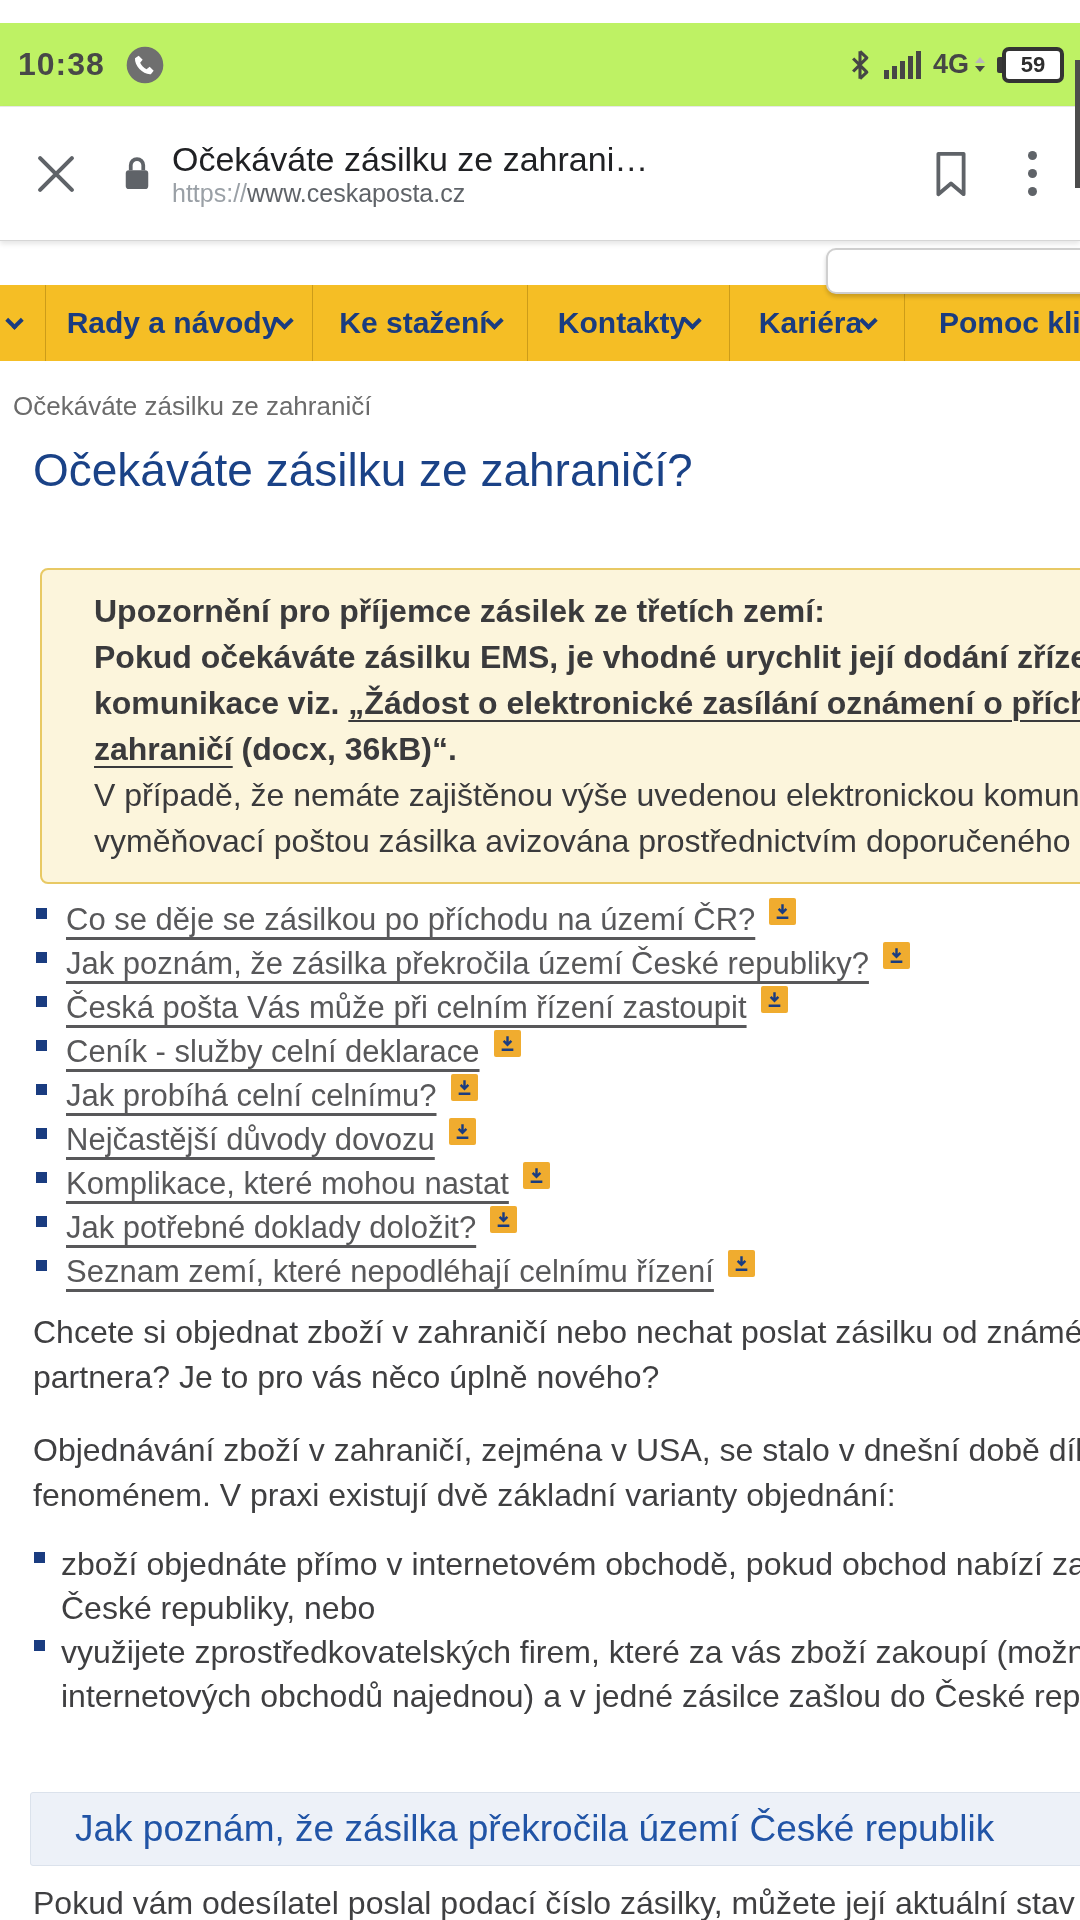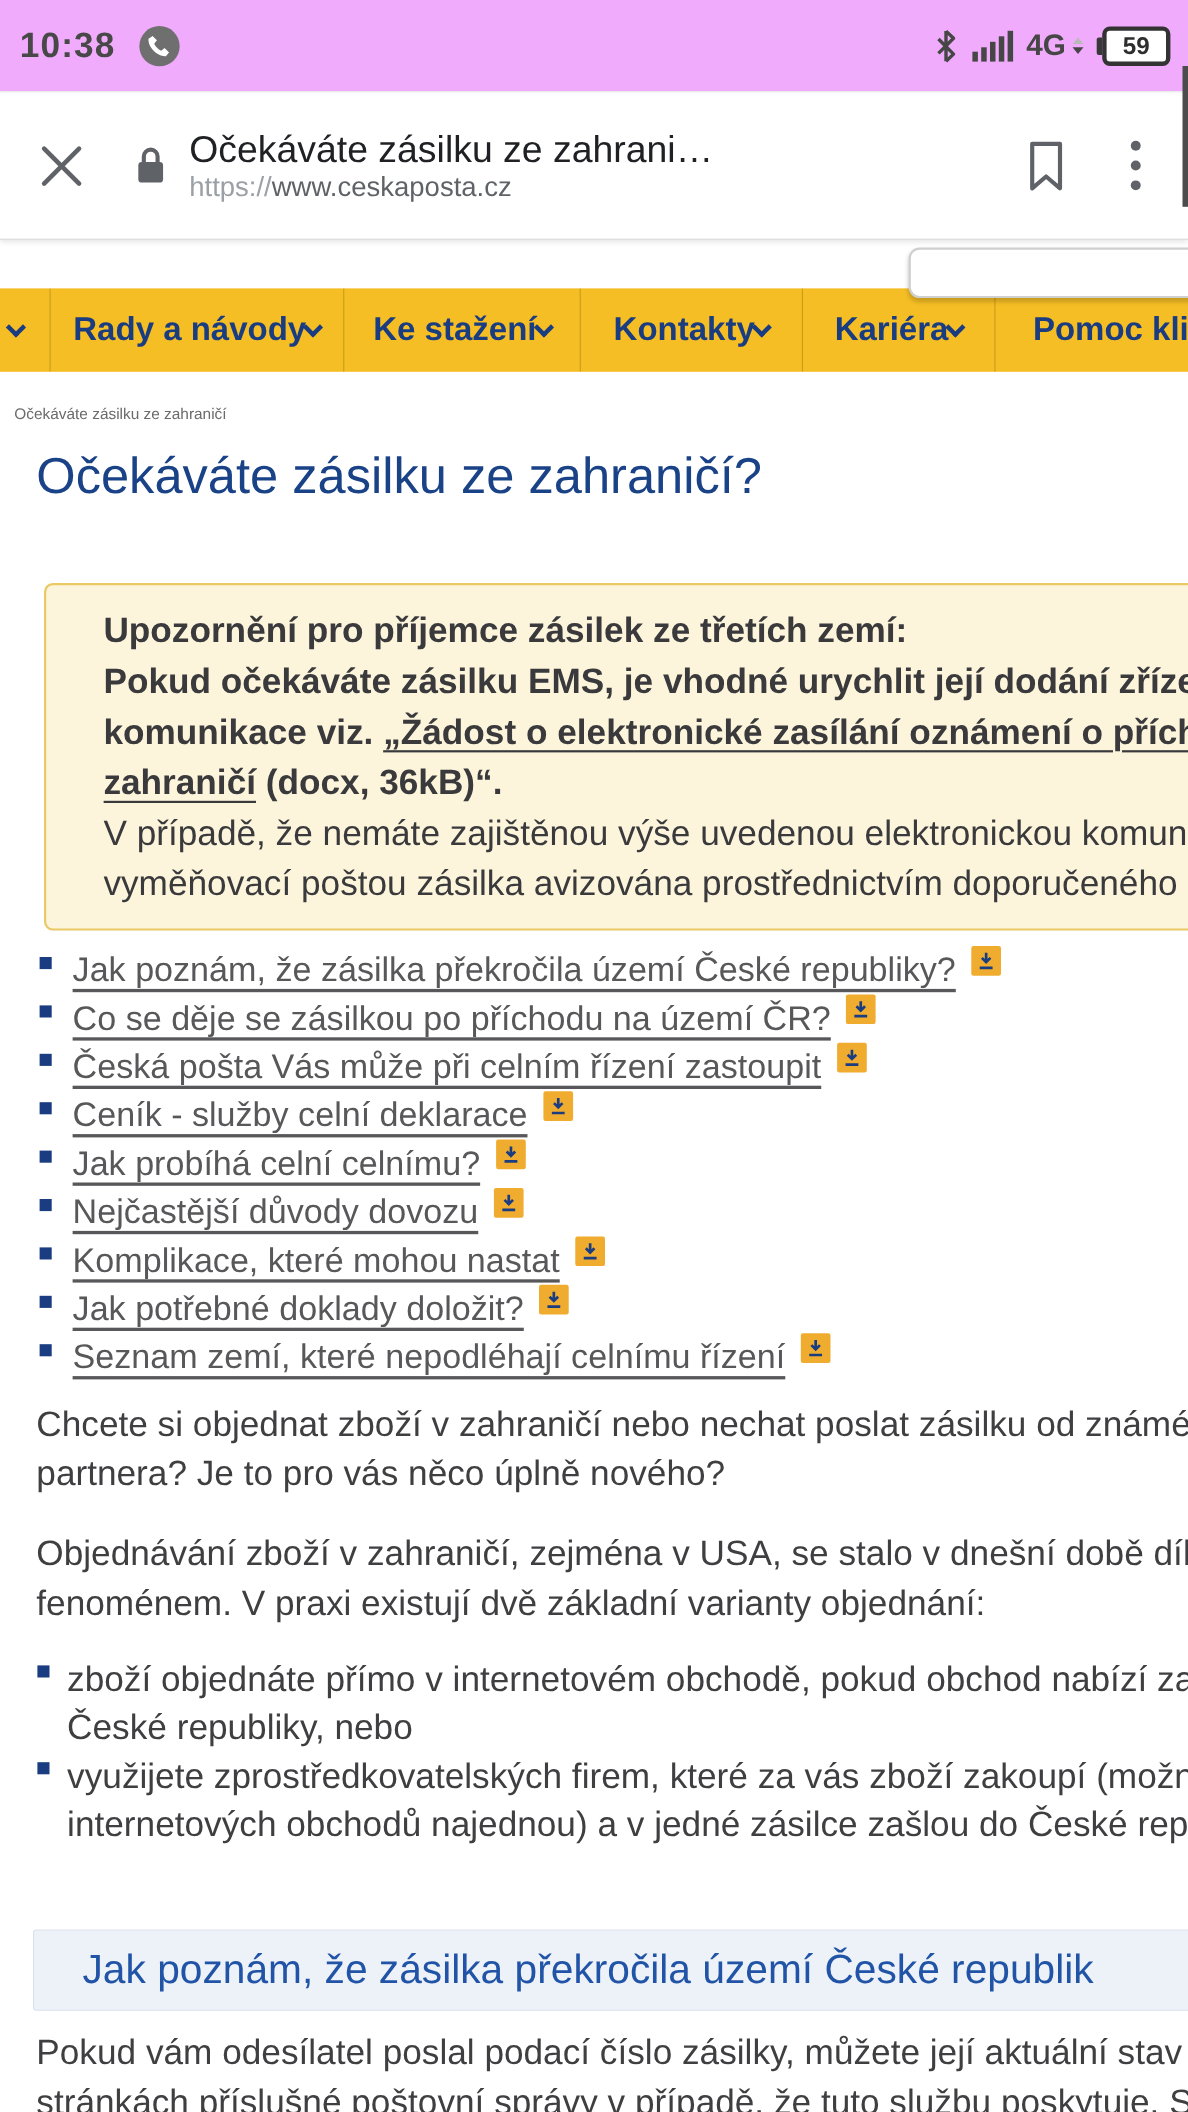--- a/index.html
+++ b/index.html
@@ -14,22 +14,22 @@
     --section-border:#DBE2EC;
     --section-text:#2154A6;
     --chrome-icon:#5F6368;
   }
   *{margin:0;padding:0;box-sizing:border-box;}
   html,body{width:1080px;height:1920px;overflow:hidden;background:#fff;
     font-family:"Liberation Sans","DejaVu Sans",sans-serif;}
   .page{position:relative;width:1080px;height:1920px;overflow:hidden;background:#fff;}
 
   
-  .status-bar{height:83px;background:#f0abfc;display:flex;align-items:center;
-    justify-content:space-between;padding:0 16px 0 18px;}
+  .status-bar{height:83px;background:#bef264;display:flex;align-items:center;
+    justify-content:space-between;padding:0 16px 0 18px;margin-top:23px;}
   .sb-left{display:flex;align-items:center;gap:20px;}
   .sb-time{font-size:32px;font-weight:bold;color:#484848;letter-spacing:1px;}
   .sb-right{display:flex;align-items:center;gap:12px;}
   .phone-badge{width:40px;height:40px;}
   .sig-bars{display:flex;align-items:flex-end;gap:3px;height:28px;}
   .sig-bars i{display:block;width:5px;background:#464646;}
   .sb-4g{font-size:27px;font-weight:bold;color:#464646;}
   .updown{display:flex;flex-direction:column;gap:3px;margin-left:-6px;}
   .updown .up{width:0;height:0;border-left:5px solid transparent;border-right:5px solid transparent;border-bottom:6px solid #b9b9b9;}
   .updown .dn{width:0;height:0;border-left:5px solid transparent;border-right:5px solid transparent;border-top:6px solid #464646;}
@@ -66,21 +66,21 @@
     border-right:1px solid rgba(110,80,0,.30);height:100%;}
   .nav-cell:last-child{border-right:none;}
   .nav-label{font-size:30px;font-weight:bold;color:var(--navy);white-space:nowrap;}
   .chev{width:13px;height:13px;border-right:4px solid var(--navy);border-bottom:4px solid var(--navy);
     transform:rotate(45deg) translate(-2px,-2px);flex:0 0 auto;}
   .nc0{width:46px;justify-content:flex-start;padding-left:8px;}
   .nc1{width:267px;} .nc2{width:215px;} .nc3{width:202px;} .nc4{width:175px;}
   .nc5{width:355px;justify-content:flex-start;padding-left:34px;}
 
   
-  .breadcrumb{padding:30px 0 0 13px;font-size:14px;color:#6b6b6b;}
+  .breadcrumb{padding:30px 0 0 13px;font-size:26px;color:#6b6b6b;}
   h1.page-title{margin:20px 0 0 33px;font-size:46px;line-height:56px;font-weight:400;color:var(--title-navy);}
 
   
   .notice{margin:70px 0 0 40px;width:1400px;background:var(--notice-bg);
     border:2px solid var(--notice-border);border-radius:8px;padding:18px 0 18px 52px;}
   .notice p{font-size:32px;line-height:46px;color:#3A3A3C;white-space:nowrap;overflow:hidden;}
   .notice .b{font-weight:bold;}
   .notice a{color:#3A3A3C;text-decoration:underline;text-decoration-thickness:2px;text-underline-offset:6px;}
 
   
@@ -222,30 +222,30 @@
     <p class="b">Pokud očekáváte zásilku EMS, je vhodné urychlit její dodání zřízením ele</p>
     <p class="b"><span>komunikace viz. </span><a href="#">„Žádost o elektronické zasílání oznámení o příchodu zás</a></p>
     <p class="b"><a href="#">zahraničí</a><span> (docx, 36kB)“.</span></p>
     <p>V případě, že nemáte zajištěnou výše uvedenou elektronickou komunikaci</p>
     <p>vyměňovací poštou zásilka avizována prostřednictvím doporučeného dopi</p>
   </div>
 
   <ul class="link-list">
     <li>
         <span class="sq"></span>
+        <a href="#">Co se děje se zásilkou po příchodu na území ČR?</a>
+        <span class="dl-ico">
+          <svg width="17" height="17" viewBox="0 0 14 14">
+            <path d="M7 1v6.2 M3.8 4.8 L7 8 l3.2-3.2 M2.2 12.2 h9.6" stroke="#1A3C80" stroke-width="2" fill="none"></path>
+          </svg>
+        </span>
+      </li>
+    <li>
+        <span class="sq"></span>
         <a href="#">Jak poznám, že zásilka překročila území České republiky?</a>
-        <span class="dl-ico">
-          <svg width="17" height="17" viewBox="0 0 14 14">
-            <path d="M7 1v6.2 M3.8 4.8 L7 8 l3.2-3.2 M2.2 12.2 h9.6" stroke="#1A3C80" stroke-width="2" fill="none"></path>
-          </svg>
-        </span>
-      </li>
-    <li>
-        <span class="sq"></span>
-        <a href="#">Co se děje se zásilkou po příchodu na území ČR?</a>
         <span class="dl-ico">
           <svg width="17" height="17" viewBox="0 0 14 14">
             <path d="M7 1v6.2 M3.8 4.8 L7 8 l3.2-3.2 M2.2 12.2 h9.6" stroke="#1A3C80" stroke-width="2" fill="none"></path>
           </svg>
         </span>
       </li>
     <li>
         <span class="sq"></span>
         <a href="#">Česká pošta Vás může při celním řízení zastoupit</a>
         <span class="dl-ico">

